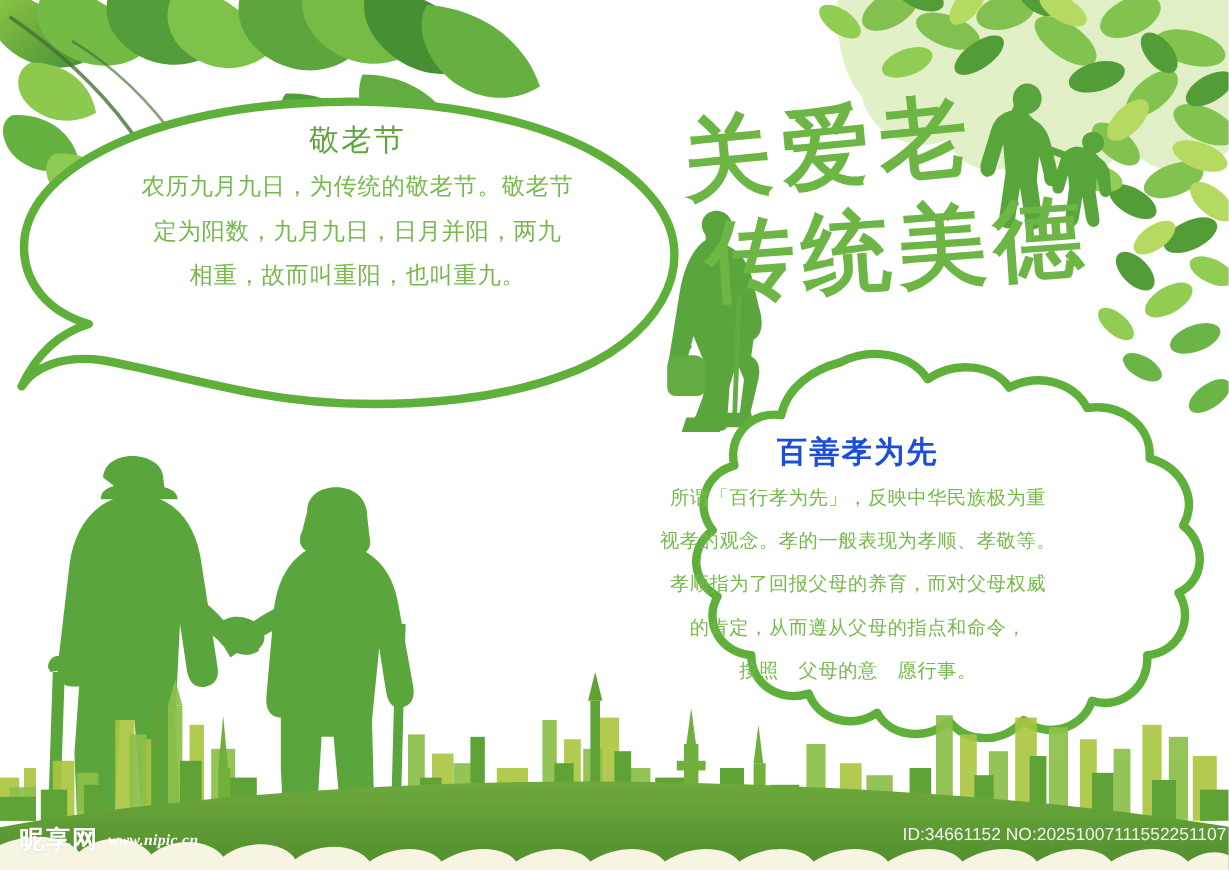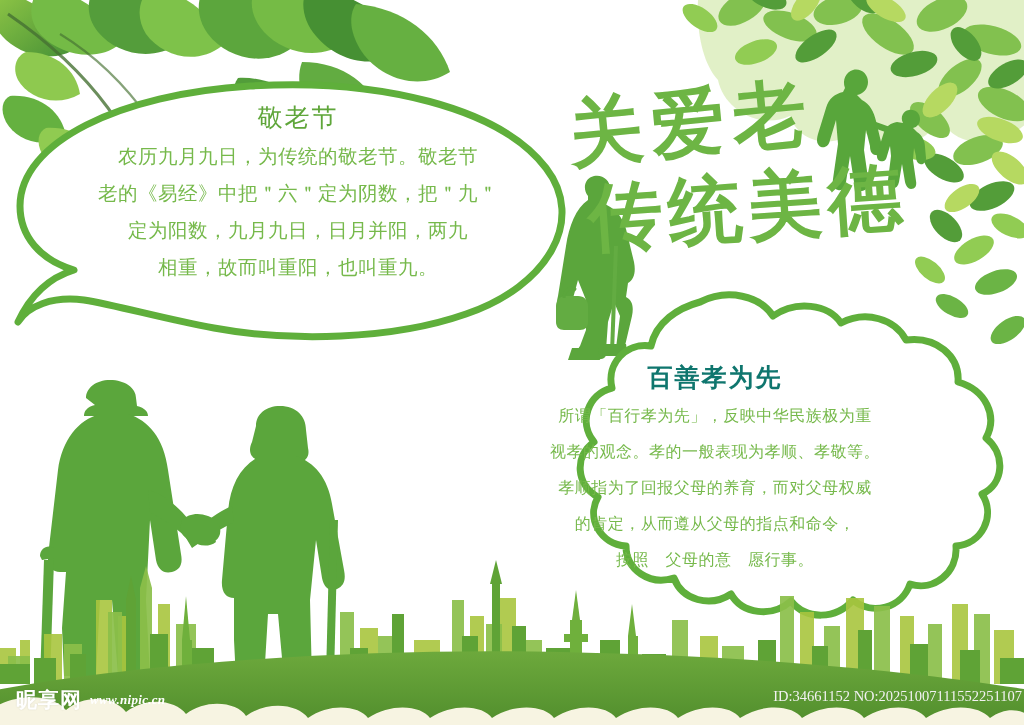--- a/index.html
+++ b/index.html
@@ -27,21 +27,21 @@
   .b1-body{
     font-size:19.5px;color:#76B94B;line-height:37px;letter-spacing:0.5px;
     text-align:center;
   }
   .b1-body .ln{display:block;white-space:nowrap;}
 
   .bubble2-text{
     position:absolute;left:500px;top:360px;width:430px;text-align:center;
   }
   .b2-title{
-    font-size:25px;font-weight:bold;color:#0f766e;letter-spacing:2px;
+    font-size:25px;font-weight:bold;color:#1d4ed8;letter-spacing:2px;
     line-height:34px;margin-bottom:4px;
   }
   .b2-body{
     font-size:16px;color:#76B94B;line-height:36px;letter-spacing:0.5px;
   }
   .b2-body .ln{display:block;white-space:nowrap;}
 
   
   .headline{
     position:absolute;left:574px;top:78px;width:450px;height:190px;
@@ -71,21 +71,21 @@
     font-family:"DejaVu Sans","Liberation Sans",sans-serif;
     text-shadow:0 0 2px rgba(0,0,0,.12);
   }
   .wm-url{
     font-size:13px;color:#ffffff;font-style:italic;font-weight:bold;
     font-family:"Liberation Serif","DejaVu Serif",serif;letter-spacing:.3px;
   }
   .wm-right{
     position:absolute;right:2px;top:688px;
     font-size:14.5px;color:#f2f2f2;letter-spacing:0px;
-    font-family:Liberation Serif, serif;
+    font-family:Liberation Sans, sans-serif;
     white-space:nowrap;
   }
 </style>
 </head>
 <body>
 
 <div id="poster">
 
   <svg id="artboard" viewBox="0 0 1024 725" xmlns="http://www.w3.org/2000/svg">
     <defs>
@@ -370,21 +370,20 @@
 
     <div class="headline">
       <div class="hl-line hl1">关爱老</div>
       <div class="hl-line hl2">传统美德</div>
     </div>
 
     <div class="bubble1-text">
       <div class="b1-title">敬老节</div>
       <div class="b1-body">
         <span class="ln">农历九月九日，为传统的敬老节。敬老节</span>
-        <span class="ln">老的《易经》中把＂六＂定为阴数，把＂九＂</span>
         <span class="ln">定为阳数，九月九日，日月并阳，两九</span>
         <span class="ln">相重，故而叫重阳，也叫重九。</span>
       </div>
     </div>
 
     <div class="bubble2-text">
       <div class="b2-title">百善孝为先</div>
       <div class="b2-body">
         <span class="ln">所谓「百行孝为先」，反映中华民族极为重</span>
         <span class="ln">视孝的观念。孝的一般表现为孝顺、孝敬等。</span>

